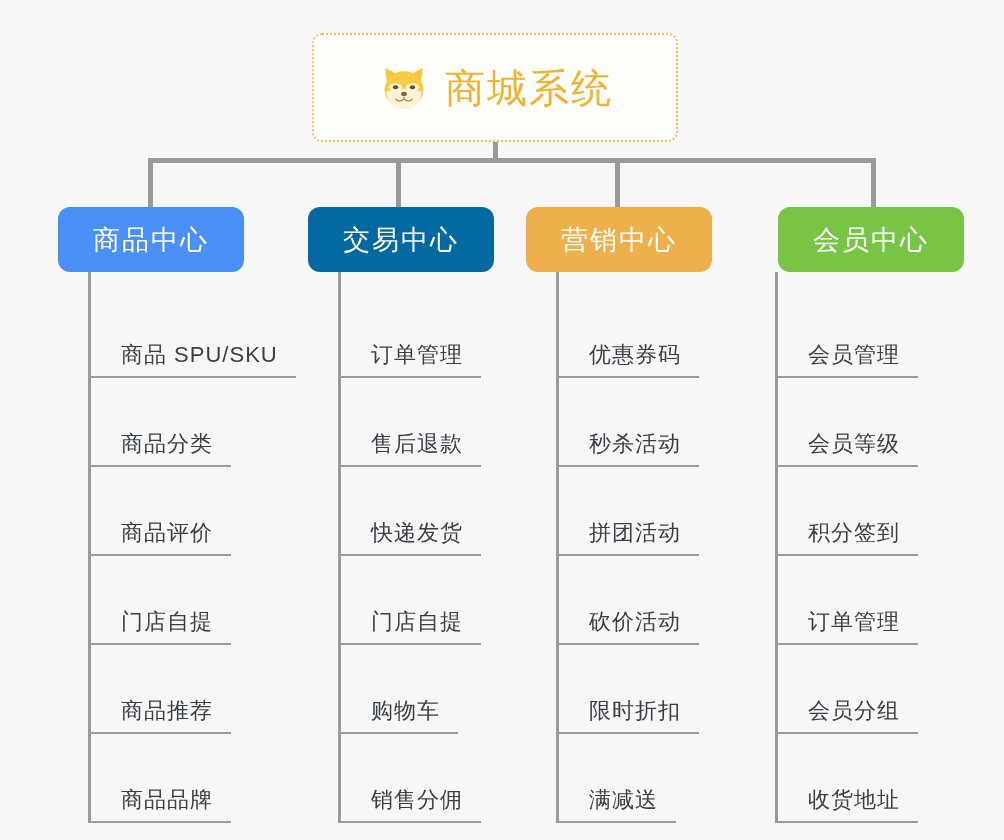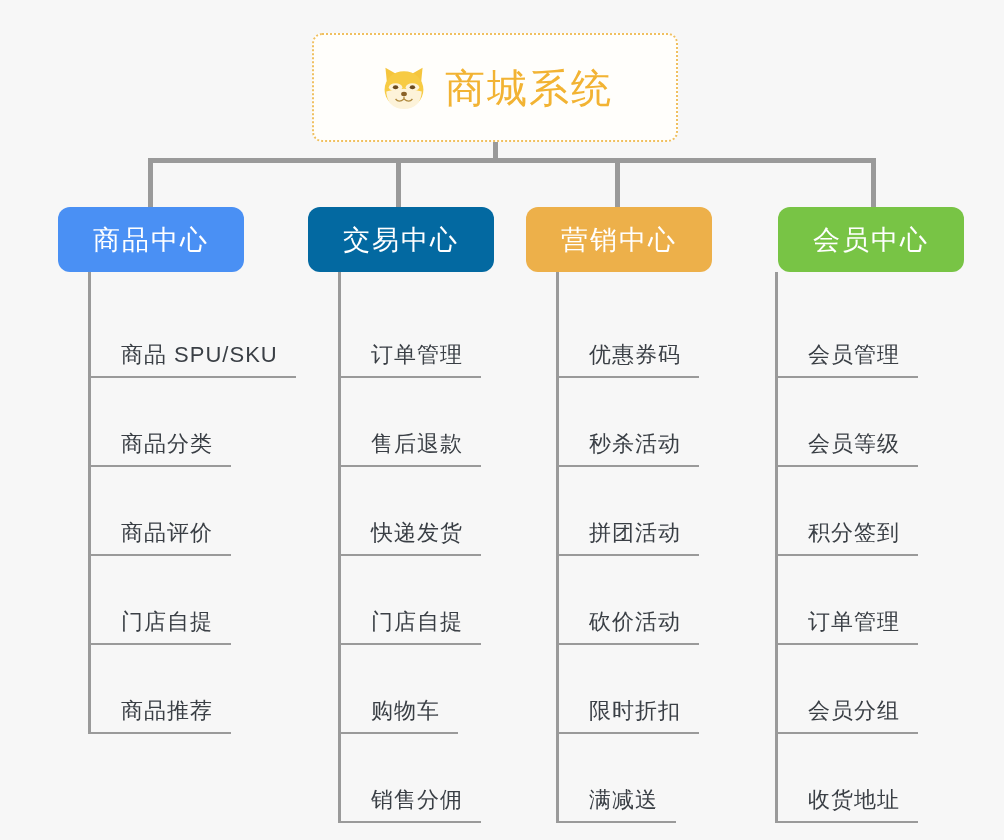--- a/index.html
+++ b/index.html
@@ -188,20 +188,23 @@
       </div>
       <div class="leaf-item">
         <span class="leaf-label">商品评价</span>
       </div>
       <div class="leaf-item">
         <span class="leaf-label">门店自提</span>
       </div>
       <div class="leaf-item">
         <span class="leaf-label">商品推荐</span>
       </div>
+      <div class="leaf-item">
+        <span class="leaf-label">商品品牌</span>
+      </div>
     </div>
   </div>
 
   <div class="branch branch-2">
     <div class="branch-header">交易中心</div>
     <div class="leaf-list">
       <div class="leaf-item">
         <span class="leaf-label">订单管理</span>
       </div>
       <div class="leaf-item">

